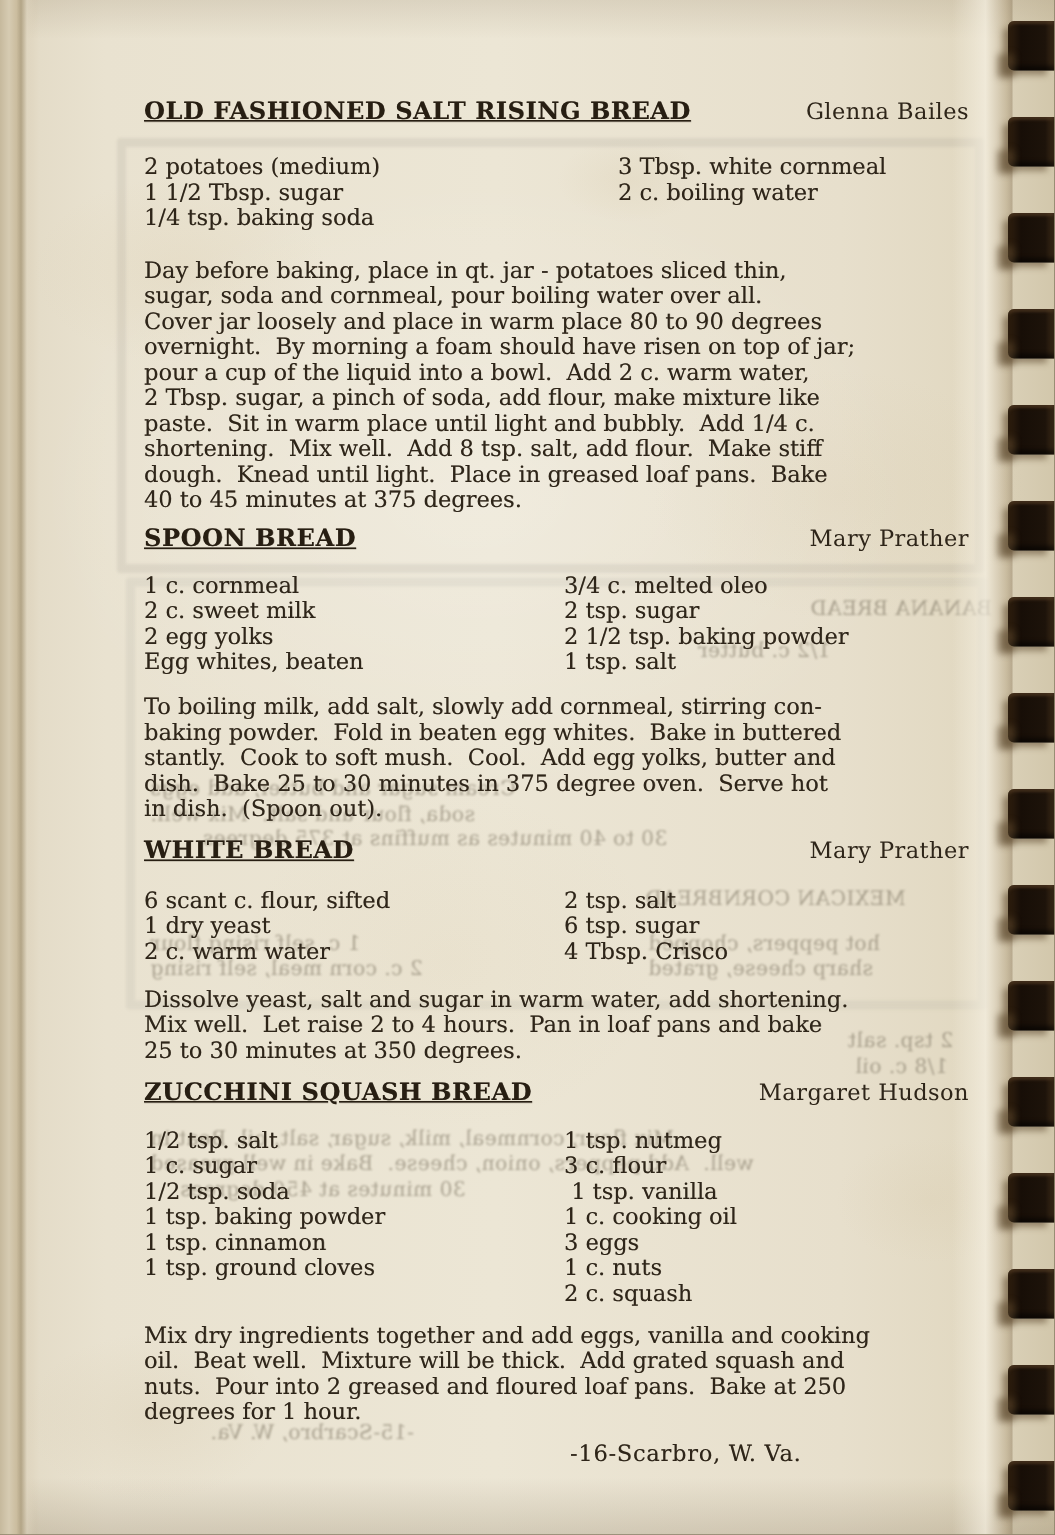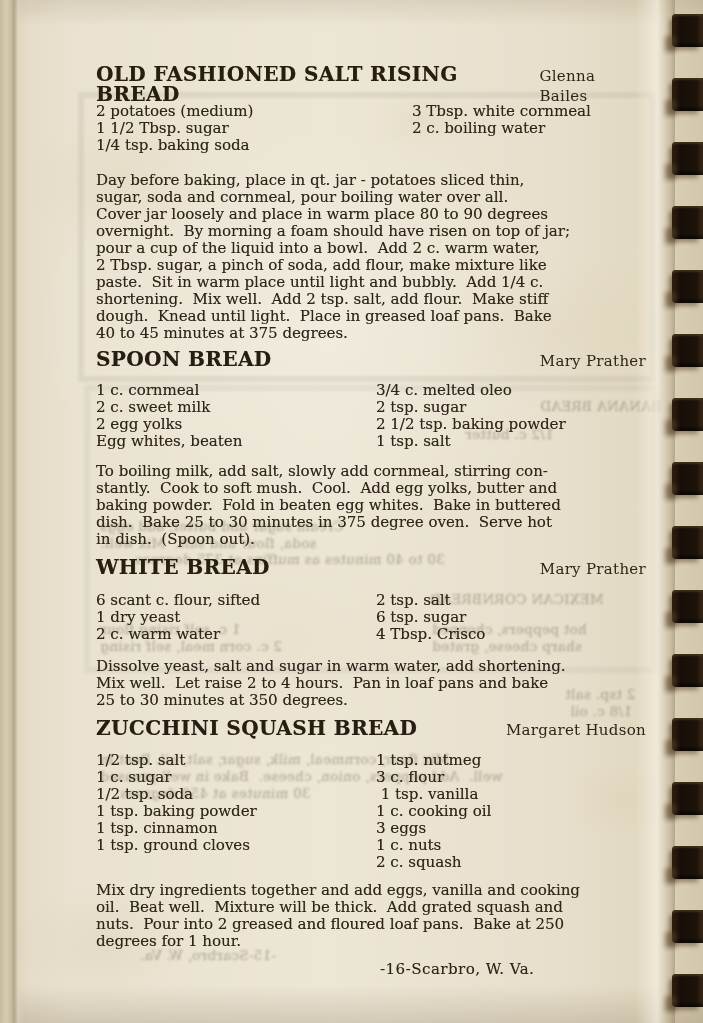--- a/index.html
+++ b/index.html
@@ -28,22 +28,22 @@
   
   .ghost-frame{position:absolute; border:6px solid rgba(152,150,138,0.17); border-radius:2px; filter:blur(1px); z-index:1; pointer-events:none;}
   .gf1{left:78px; top:92px; width:566px; height:278px;}
   .gf2{left:84px; top:385px; width:562px; height:276px; border-color:rgba(152,150,138,0.12);}
   .ghost{position:absolute; z-index:1; white-space:pre; transform:scaleX(-1);
     font-size:13.5px; line-height:16px; letter-spacing:.3px;
     color:rgba(128,120,102,0.60); filter:blur(0.8px); pointer-events:none;}
   
   .content{position:absolute; left:96px; top:64px; width:550px; z-index:3;}
   .rhead{display:flex; justify-content:space-between; align-items:baseline; height:20px;}
-  .rtitle{margin:0; font-size:20px; line-height:20px; font-weight:bold; letter-spacing:.4px; color:#271e12;
-    text-shadow:.2px .2px .4px rgba(39,30,18,.55);}
+  .rtitle{margin:0; font-size:16px; line-height:20px; font-weight:bold; letter-spacing:.4px; color:#271e12;
+    text-shadow:.2px .2px .4px rgba(39,30,18,.55);text-decoration:underline;}
   .rcontrib{font-size:15px; line-height:20px; letter-spacing:.3px;}
   .tline{white-space:pre; font-size:15px; line-height:17px; text-shadow:.2px .2px .4px rgba(46,37,25,.45);}
   .ingcols{display:flex;}
   .ingcol-left{width:280px; flex:none;}
   .ingcol-right{flex:1;}
   .r1 .ingcols{margin-top:19px;gap:36px;} .r1 .directions{margin-top:18px;}
   .r2{margin-top:7px;}  .r2 .ingcols{margin-top:13px;} .r2 .directions{margin-top:13px;}
   .r3{margin-top:9px;}  .r3 .ingcols{margin-top:15px;} .r3 .directions{margin-top:15px;}
   .r4{margin-top:9px;}  .r4 .ingcols{margin-top:14px;justify-content:flex-end;} .r4 .directions{margin-top:11px;}
   .page-footer{margin-top:11px; padding-left:284px; font-size:15px; line-height:17px; letter-spacing:.5px; white-space:pre;
@@ -115,21 +115,21 @@
           </div>
       </div>
       <div class="directions">
           <div class="tline">Day before baking, place in qt. jar - potatoes sliced thin,</div>
           <div class="tline">sugar, soda and cornmeal, pour boiling water over all.</div>
           <div class="tline">Cover jar loosely and place in warm place 80 to 90 degrees</div>
           <div class="tline">overnight.  By morning a foam should have risen on top of jar;</div>
           <div class="tline">pour a cup of the liquid into a bowl.  Add 2 c. warm water,</div>
           <div class="tline">2 Tbsp. sugar, a pinch of soda, add flour, make mixture like</div>
           <div class="tline">paste.  Sit in warm place until light and bubbly.  Add 1/4 c.</div>
-          <div class="tline">shortening.  Mix well.  Add 2 tsp. salt, add flour.  Make stiff</div>
+          <div class="tline">shortening.  Mix well.  Add 8 tsp. salt, add flour.  Make stiff</div>
           <div class="tline">dough.  Knead until light.  Place in greased loaf pans.  Bake</div>
           <div class="tline">40 to 45 minutes at 375 degrees.</div>
         </div>
     </section>
 
     <section class="recipe r2">
       <div class="rhead">
         <h2 class="rtitle">SPOON BREAD</h2>
         <span class="rcontrib">Mary Prather</span>
       </div>
@@ -142,22 +142,22 @@
           </div>
         <div class="ingcol-right">
             <div class="tline">3/4 c. melted oleo</div>
             <div class="tline">2 tsp. sugar</div>
             <div class="tline">2 1/2 tsp. baking powder</div>
             <div class="tline">1 tsp. salt</div>
           </div>
       </div>
       <div class="directions">
           <div class="tline">To boiling milk, add salt, slowly add cornmeal, stirring con-</div>
+          <div class="tline">baking powder.  Fold in beaten egg whites.  Bake in buttered</div>
           <div class="tline">stantly.  Cook to soft mush.  Cool.  Add egg yolks, butter and</div>
-          <div class="tline">baking powder.  Fold in beaten egg whites.  Bake in buttered</div>
           <div class="tline">dish.  Bake 25 to 30 minutes in 375 degree oven.  Serve hot</div>
           <div class="tline">in dish.  (Spoon out).</div>
         </div>
     </section>
 
     <section class="recipe r3">
       <div class="rhead">
         <h2 class="rtitle">WHITE BREAD</h2>
         <span class="rcontrib">Mary Prather</span>
       </div>

